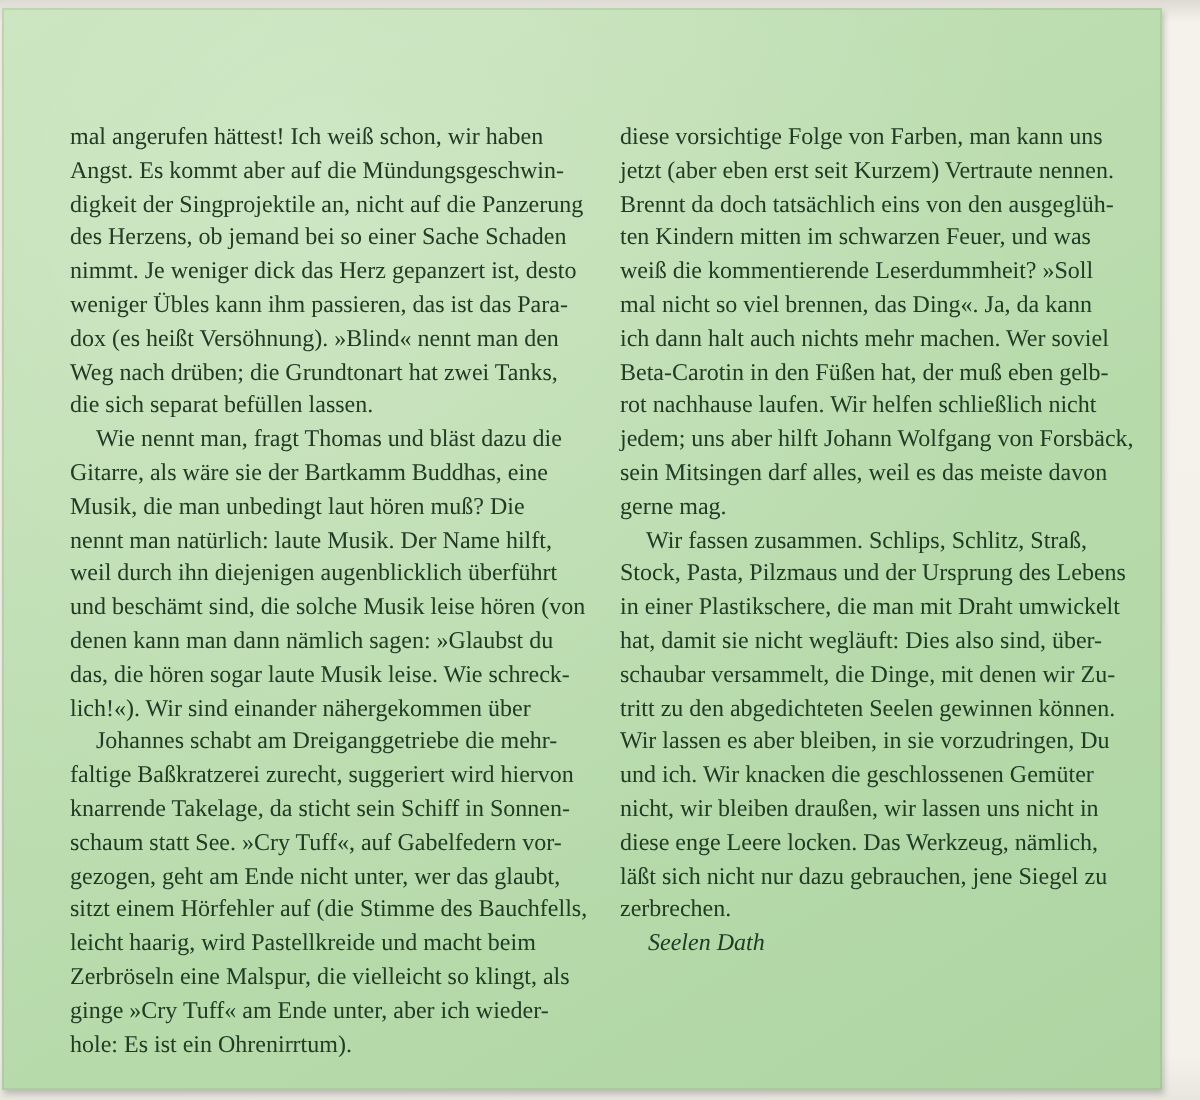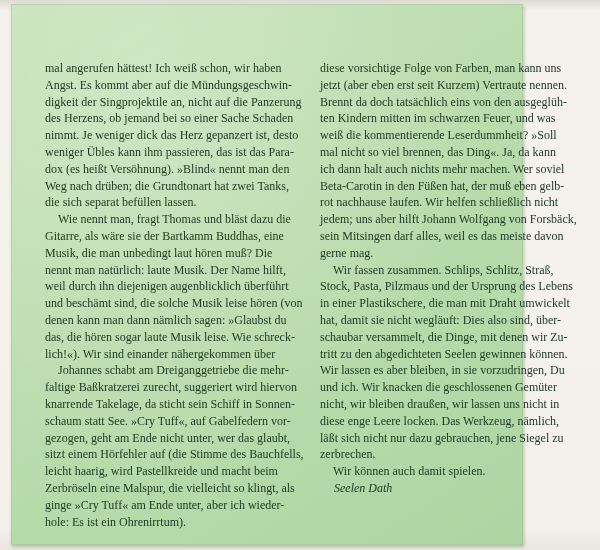--- a/index.html
+++ b/index.html
@@ -10,23 +10,23 @@
   .scan {
     position: relative;
     width: 600px;
     height: 550px;
     background: linear-gradient(180deg, #dcdad3 0%, #f4f2eb 2%, #f3f1ea 96%, #e8e6df 100%);
     overflow: hidden;
     font-family: "Liberation Serif", "DejaVu Serif", serif;
   }
   .page {
     position: absolute;
-    left: 11px;
+    left: 1px;
     top: 4px;
-    width: 512px;
+    width: 580px;
     height: 541px;
     background:
       radial-gradient(ellipse at 28% 18%, rgba(255,255,255,0.20), rgba(255,255,255,0) 62%),
       linear-gradient(148deg, #c6e3ba 0%, #badcae 48%, #afd5a3 100%);
     box-shadow:
       inset 0 0 0 1px rgba(140,155,125,0.22),
       1px 2px 3px rgba(95,100,88,0.35);
   }
   .col {
     position: absolute;
@@ -108,18 +108,17 @@
 in einer Plastikschere, die man mit Draht umwickelt
 hat, damit sie nicht wegläuft: Dies also sind, über-
 schaubar versammelt, die Dinge, mit denen wir Zu-
 tritt zu den abgedichteten Seelen gewinnen können.
 Wir lassen es aber bleiben, in sie vorzudringen, Du
 und ich. Wir knacken die geschlossenen Gemüter
 nicht, wir bleiben draußen, wir lassen uns nicht in
 diese enge Leere locken. Das Werkzeug, nämlich,
 läßt sich nicht nur dazu gebrauchen, jene Siegel zu
 zerbrechen.</p>
-      <p class="indent">Wir können auch damit spielen.</p>
       <p class="signature">Seelen Dath</p>
     </div>
 
   </div>
 </div>
 
 </body></html>

